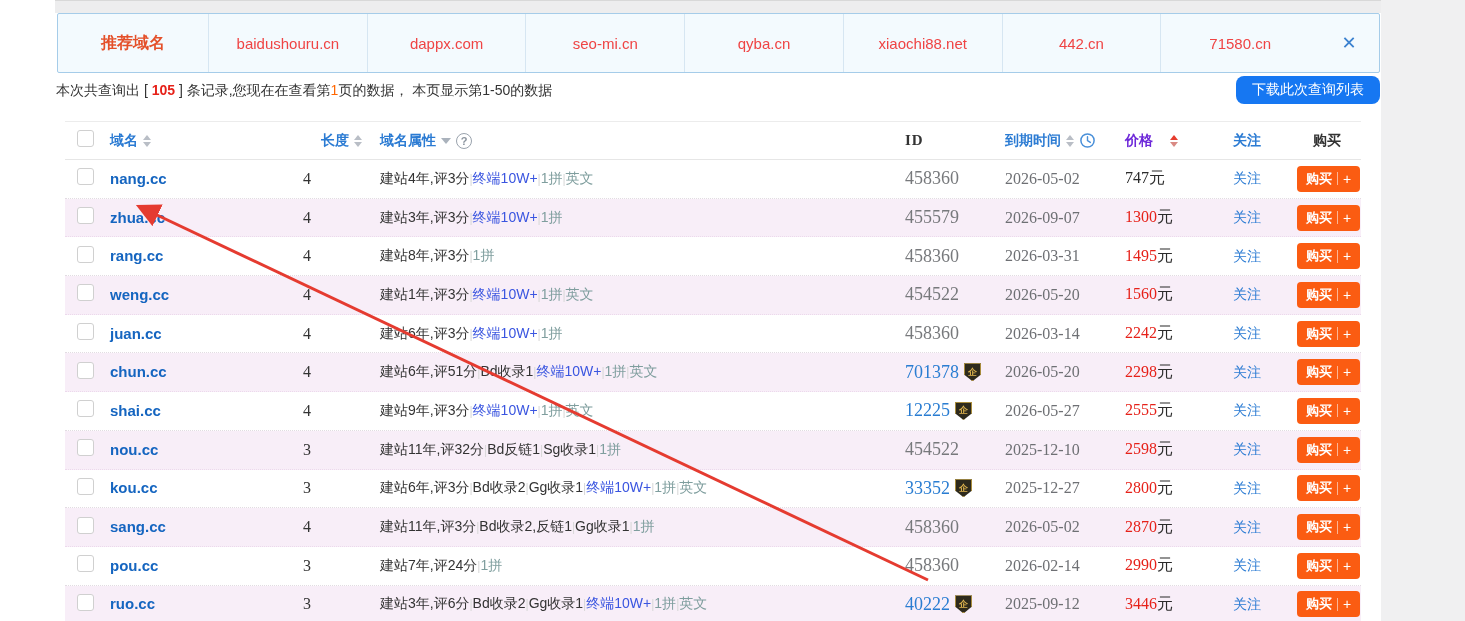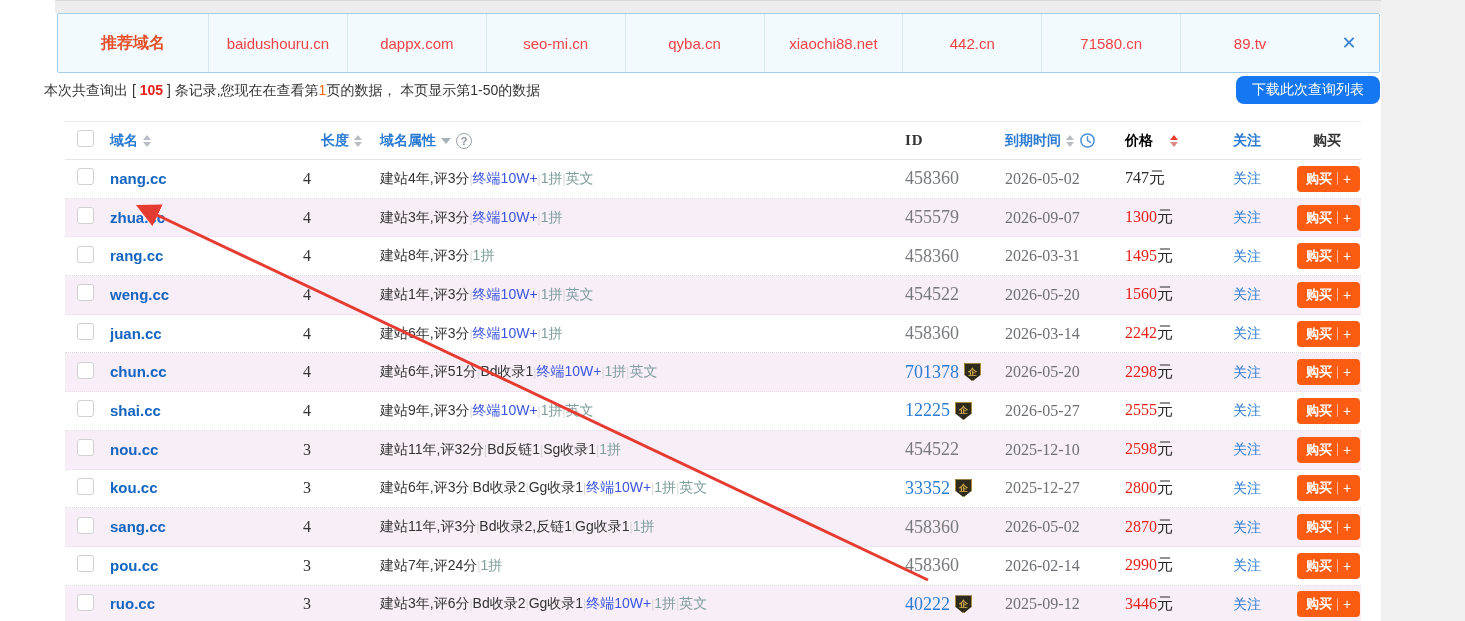--- a/index.html
+++ b/index.html
@@ -17,37 +17,37 @@
     display:flex; align-items:stretch; }
   .rec-label { display:flex; align-items:center; justify-content:center; width:150px;
     color:#e4502a; font-size:16px; font-weight:bold; }
   .rec-links { flex:1; display:flex; align-items:stretch; }
   .rec-link { flex:1; display:flex; align-items:center; justify-content:center;
     color:#ef4444; font-size:15px; cursor:pointer; border-left:1px solid #d6e6f2; }
   .rec-close { width:60px; display:flex; align-items:center; justify-content:center;
     color:#3b82d0; font-size:18px; cursor:pointer; }
 
   
-  .summary { position:absolute; left:44px; top:82px; font-size:14px; color:#333; }
+  .summary { position:absolute; left:56px; top:82px; font-size:14px; color:#333; }
   .summary .count { color:#e62119; font-weight:bold; }
   .summary .page-num { color:#f60; }
 
   .download-btn { position:absolute; right:85px; top:76px; height:28px; padding:10px 16px;
     background:#1677f2; color:#fff; font-size:14px; border:none; border-radius:8px;
     display:flex; align-items:center; cursor:pointer; }
 
   
   .tbl { position:absolute; left:65px; top:121px; width:1296px; }
   .grid-row { display:grid; padding-left:12px;
     grid-template-columns:33px 185px 85px 525px 100px 120px 100px 72px 64px;
     align-items:center; }
   .thead { height:39px; border-top:1px solid #ececec; border-bottom:1px solid #e6e6e6; background:#fff; }
   .th { display:flex; align-items:center; gap:5px; font-size:14px; font-weight:bold; }
   .th-blue { color:#2b7bd3; }
-  .th-red { color:#000000;gap:17px; }
+  .th-red { color:#6d28d9;gap:17px; }
   .th-dark { color:#333; font-family:"Liberation Serif", serif; font-size:15px; letter-spacing:1px; }
   .th-plain { color:#333; }
 
   .sort { display:inline-flex; flex-direction:column; gap:2px; }
   .tri-up { width:0; height:0; border-left:4px solid transparent; border-right:4px solid transparent;
     border-bottom:5px solid #b9bec6; }
   .tri-down { width:0; height:0; border-left:4px solid transparent; border-right:4px solid transparent;
     border-top:5px solid #b9bec6; }
   .tri-red-up { border-bottom-color:#e63c2e; }
   .tri-red-down { border-top-color:#d98a84; }
@@ -102,21 +102,20 @@
   <div class="rec-bar">
     <div class="rec-label">推荐域名</div>
     <div class="rec-links">
         <div class="rec-link">baidushouru.cn</div>
         <div class="rec-link">dappx.com</div>
         <div class="rec-link">seo-mi.cn</div>
         <div class="rec-link">qyba.cn</div>
         <div class="rec-link">xiaochi88.net</div>
         <div class="rec-link">442.cn</div>
         <div class="rec-link">71580.cn</div>
-        <div class="rec-link">89.tv</div>
       </div>
     <div class="rec-close">✕</div>
   </div>
 
   <div class="summary"><span>本次共查询出 [ </span><span class="count">105</span><span> ] 条记录,您现在在查看第</span><span class="page-num">1</span><span>页的数据， 本页显示第1-50的数据</span></div>
 
   <button class="download-btn">下载此次查询列表</button>
 
   <div class="tbl">
     <div class="grid-row thead">

